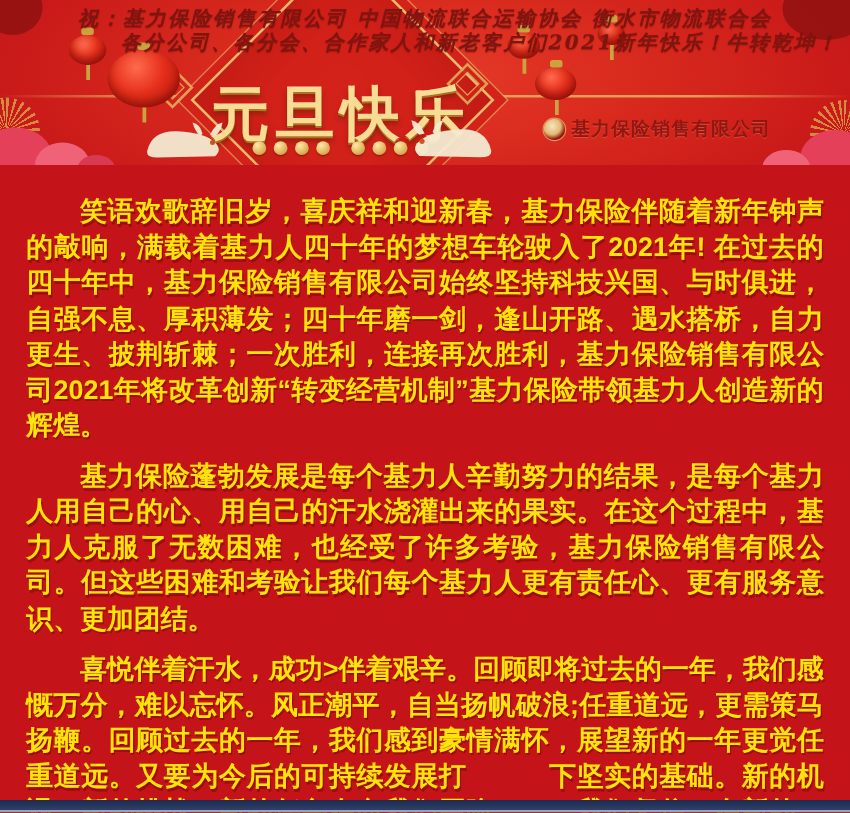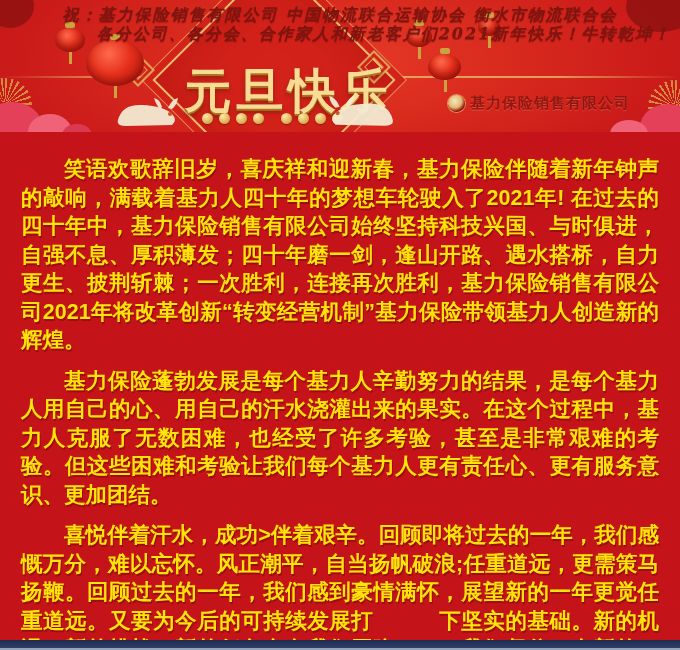--- a/index.html
+++ b/index.html
@@ -18,38 +18,38 @@
   .ornament-sq{position:absolute;width:20px;height:20px;transform:rotate(45deg);
     border:2px solid #dfae5c;box-shadow:inset 0 0 0 3px #d3221a, inset 0 0 0 4px #dfae5c;opacity:.9;}
   .lantern{position:absolute;border-radius:50%;
     background:radial-gradient(circle at 40% 30%, #ff6a4d 0%, #e6301c 45%, #a81208 100%);
     box-shadow:inset 0 -4px 8px rgba(90,0,0,.5);}
   .lantern:before{content:"";position:absolute;left:50%;top:-6px;width:10px;height:6px;margin-left:-5px;background:#caa23e;border-radius:2px;}
   .lantern:after{content:"";position:absolute;left:50%;bottom:-12px;width:3px;height:12px;margin-left:-1px;background:#caa23e;}
   .banner-year{position:absolute;left:0;top:22px;width:545px;text-align:center;
     font-size:40px;font-weight:bold;letter-spacing:8px;color:#f6d992;font-family:"DejaVu Serif","Liberation Serif",serif;
     text-shadow:0 1px 0 #b07a2a,0 3px 3px rgba(90,30,0,.55);}
-  .banner-title{position:absolute;left:16px;top:60px;width:545px;text-align:center;
+  .banner-title{position:absolute;left:0;top:60px;width:545px;text-align:center;
     font-size:47px;font-weight:bold;letter-spacing:5px;color:#f8dc96;
     text-shadow:0 2px 0 #a9741f,0 4px 4px rgba(90,30,0,.5);}
   .coin-row{position:absolute;left:0;top:113px;width:545px;text-align:center;font-size:0;}
   .coin{display:inline-block;width:11px;height:11px;margin:0 3px;border-radius:50%;
     background:radial-gradient(circle at 35% 30%, #ffe9a8, #d9a84e 70%, #a9741f);box-shadow:0 1px 1px rgba(80,20,0,.5);}
   .coin.gap{margin-right:14px;}
   .greeting{position:absolute;left:0;width:680px;text-align:center;color:#7e150e;
     font-family:"DejaVu Serif","Liberation Serif",serif;font-weight:bold;font-style:italic;
     font-size:16px;letter-spacing:2px;text-shadow:0 1px 1px rgba(60,0,0,.4);white-space:nowrap;}
   .greeting.l1{top:5px;}
   .greeting.l2{top:24px;margin-left:44px;}
   .ox{position:absolute;opacity:.95;}
   .flower{position:absolute;border-radius:50%;}
   .fan{position:absolute;width:54px;height:54px;border-radius:50%;
     background:repeating-conic-gradient(#d8a84a 0 5deg, rgba(216,168,74,0) 5deg 14deg);opacity:.8;}
   .corner-blob{position:absolute;background:#8f1210;border-radius:50%;opacity:.85;}
-  .company-line{position:absolute;left:448px;top:94px;display:flex;align-items:center;}
+  .company-line{position:absolute;left:435px;top:94px;display:flex;align-items:center;}
   .logo-dot{width:17px;height:17px;border-radius:50%;margin-right:5px;
     background:radial-gradient(circle at 40% 35%, #f5e6c2 0%, #e2b870 45%, #8f1510 70%);
     box-shadow:0 0 0 1px rgba(230,190,120,.7);}
   .company-name{font-size:15px;font-weight:bold;color:#8e1710;letter-spacing:1px;text-shadow:0 1px 0 rgba(255,180,150,.25);}
 
   
   .letter{padding:11px 9px 0 9px;}
   .letter p{margin:12px;color:#ffe30a;font-weight:bold;font-size:21.5px;line-height:28.5px;
     text-align:justify;text-indent:43px;letter-spacing:0;
     text-shadow:1px 2px 0 rgba(110,5,5,.5);}
@@ -107,19 +107,19 @@
     <div class="greeting l2">各分公司、各分会、合作家人和新老客户们2021新年快乐！牛转乾坤！</div>
 
     <div class="company-line">
       <span class="logo-dot"></span>
       <span class="company-name">基力保险销售有限公司</span>
     </div>
   </div>
 
   <div class="letter">
     <p>笑语欢歌辞旧岁，喜庆祥和迎新春，基力保险伴随着新年钟声的敲响，满载着基力人四十年的梦想车轮驶入了2021年! 在过去的四十年中，基力保险销售有限公司始终坚持科技兴国、与时俱进，自强不息、厚积薄发；四十年磨一剑，逢山开路、遇水搭桥，自力更生、披荆斩棘；一次胜利，连接再次胜利，基力保险销售有限公司2021年将改革创新“转变经营机制”基力保险带领基力人创造新的辉煌。</p>
-    <p>基力保险蓬勃发展是每个基力人辛勤努力的结果，是每个基力人用自己的心、用自己的汗水浇灌出来的果实。在这个过程中，基力人克服了无数困难，也经受了许多考验，甚至是非常艰难的考验。但这些困难和考验让我们每个基力人更有责任心、更有服务意识、更加团结。</p>
+    <p>基力保险蓬勃发展是每个基力人辛勤努力的结果，是每个基力人用自己的心、用自己的汗水浇灌出来的果实。在这个过程中，基力人克服了无数困难，也经受了许多考验，基力保险销售有限公司。但这些困难和考验让我们每个基力人更有责任心、更有服务意识、更加团结。</p>
     <p>喜悦伴着汗水，成功&gt;伴着艰辛。回顾即将过去的一年，我们感慨万分，难以忘怀。风正潮平，自当扬帆破浪;任重道远，更需策马扬鞭。回顾过去的一年，我们感到豪情满怀，展望新的一年更觉任重道远。又要为今后的可持续发展打　　　下坚实的基础。新的机遇，新的挑战，新的任务在向我们召唤。　　我们坚信：在新的一年，通过全体基力人的共同努力，基力保险一定能实现新的飞跃、新的辉煌。</p>
     <p>最后基力保险总公司全体都有恭祝基力人身体健康!合家幸福!万事如意！</p>
   </div>
 
   <div class="footer-bar"></div>
 </div>
 
 </body></html>

